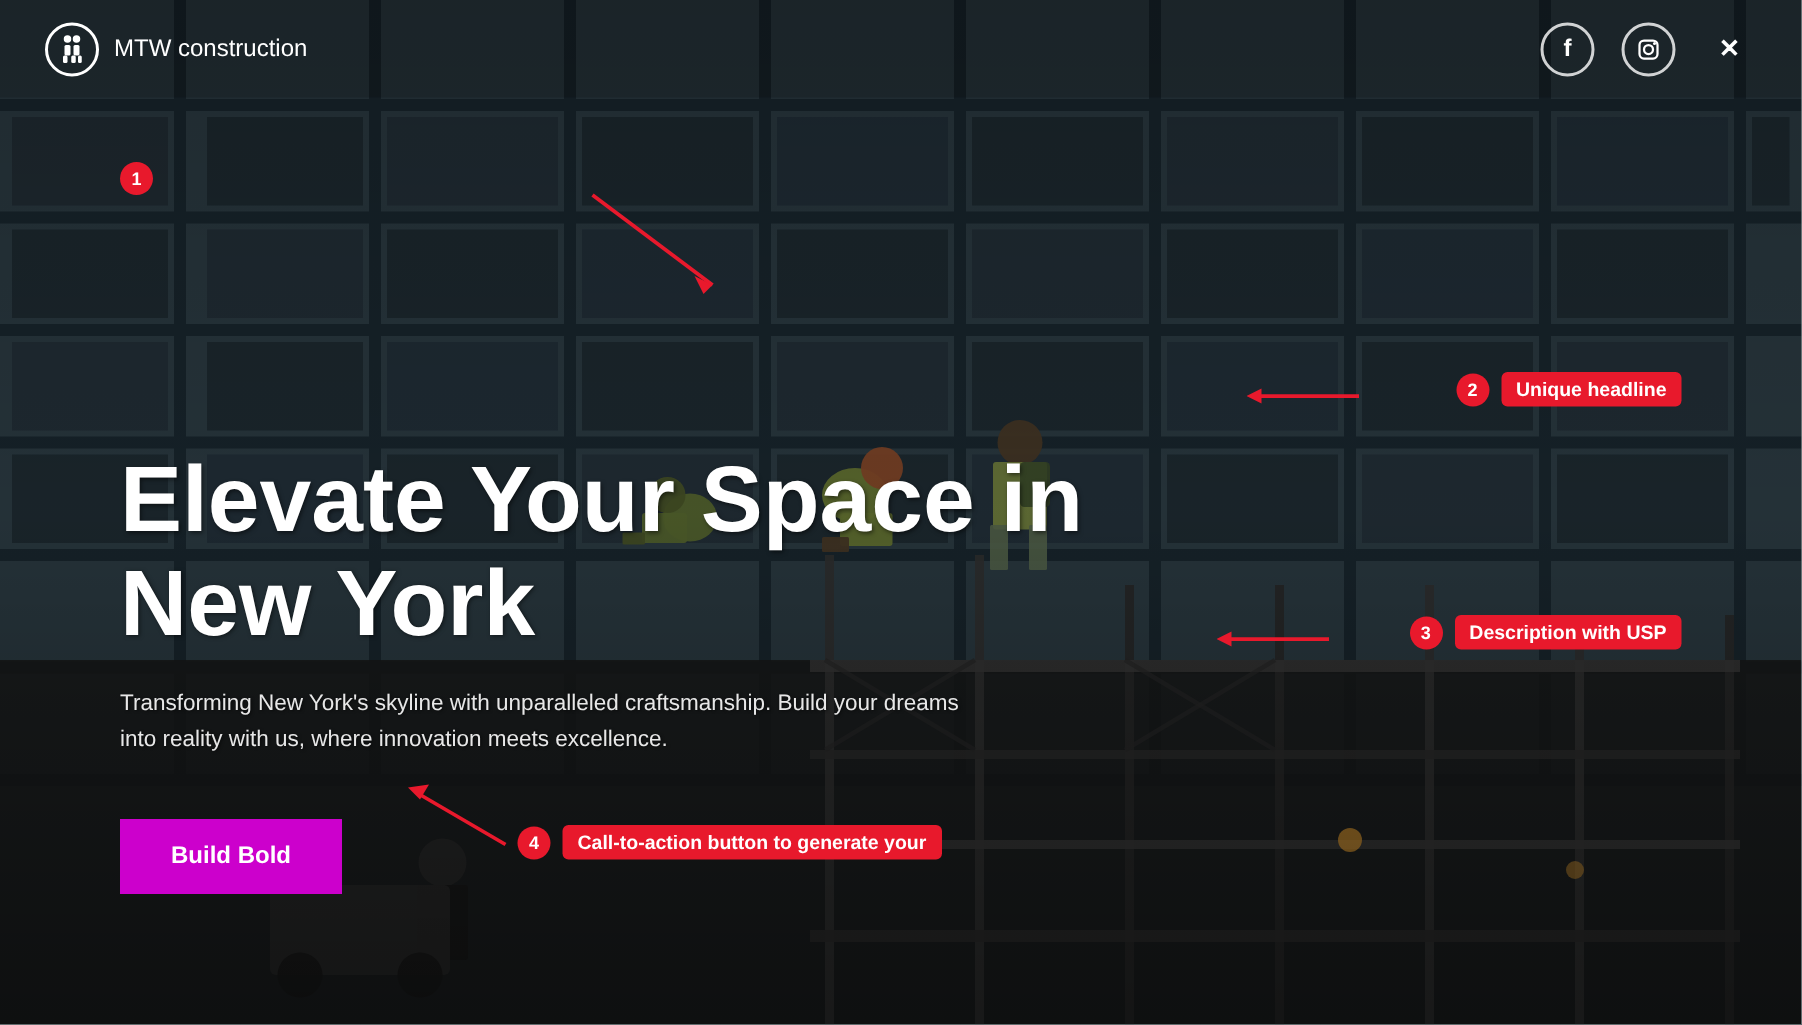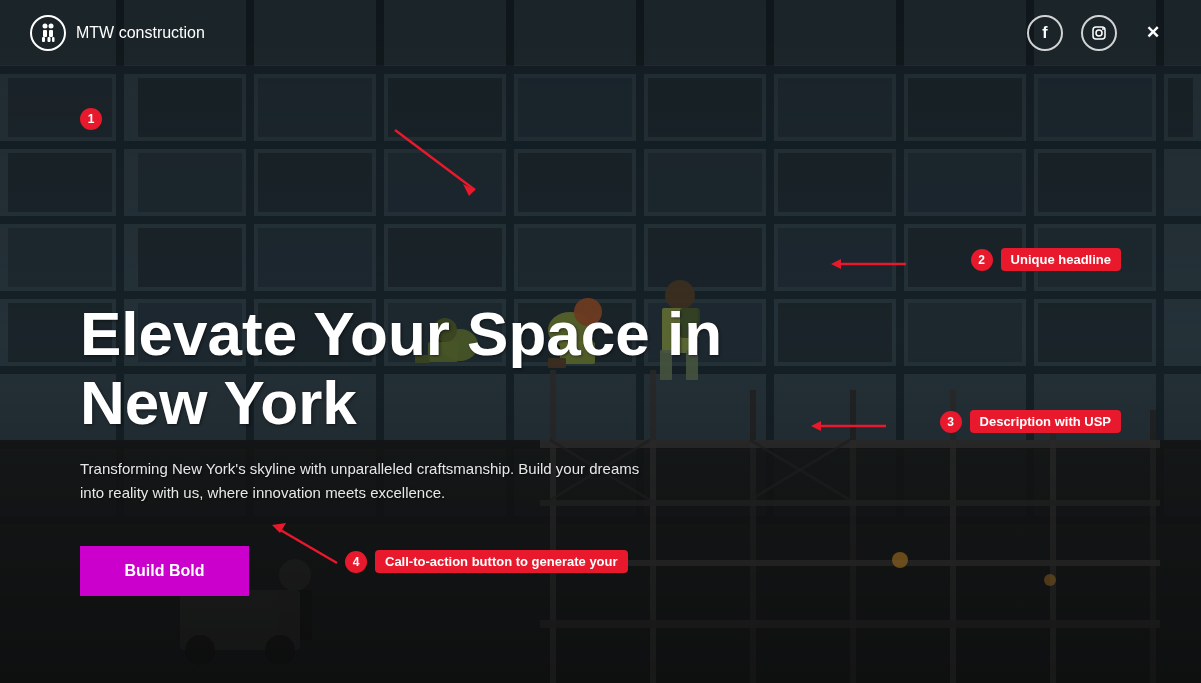--- a/index.html
+++ b/index.html
@@ -161,21 +161,21 @@
 
     .cta-button {
       margin-top: 41px;
       background: #cc00cc;
       color: white;
       border: none;
       padding: 16px 32px;
       font-size: 16px;
       font-weight: bold;
       cursor: pointer;
-      width: 169px;
+      width: 148px;
       text-align: center;
     }
   </style>
 </head>
 <body>
 
 <div class="hero">
 
   <div class="bg-grid"></div>
 

